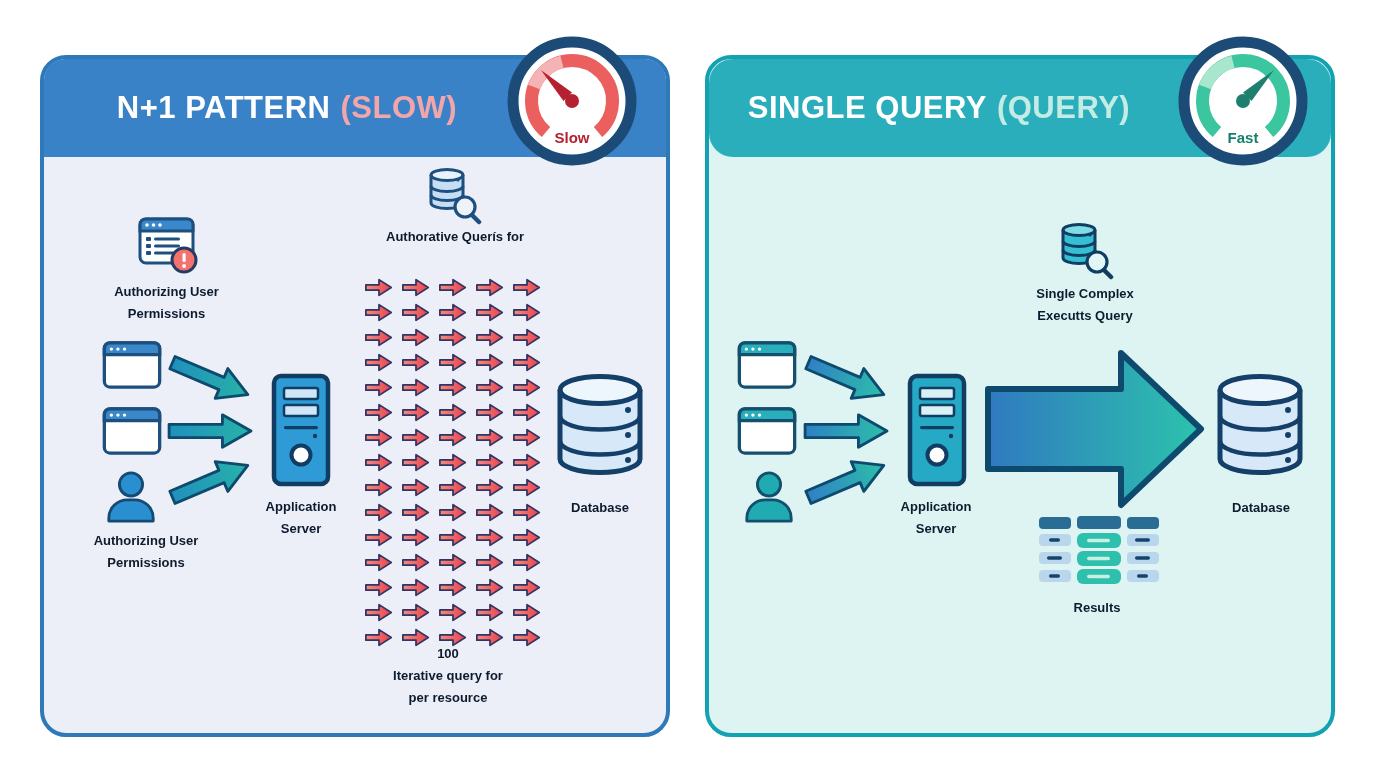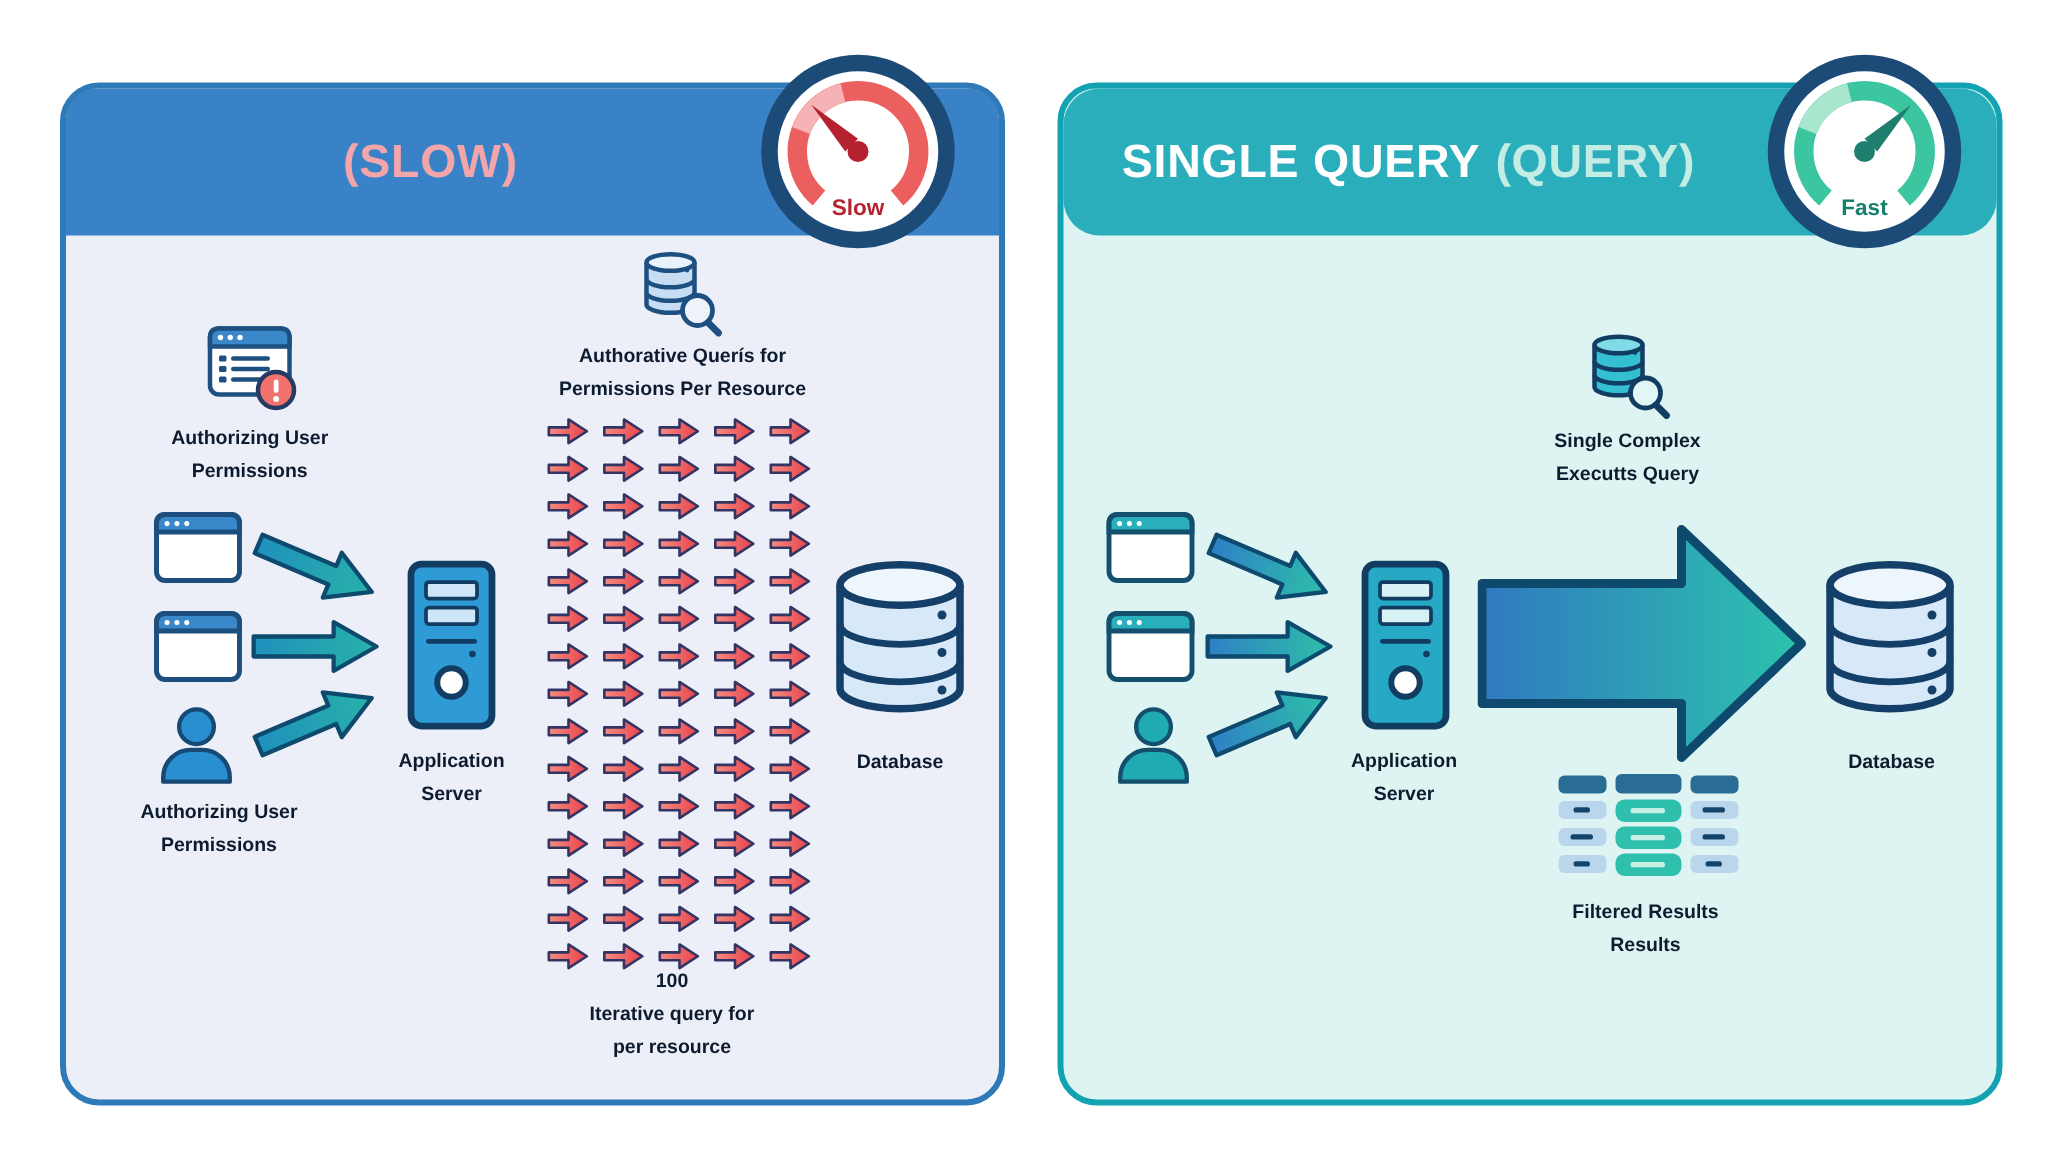--- a/index.html
+++ b/index.html
@@ -53,20 +53,21 @@
         <stop offset="1" stop-color="#2cc3ad"></stop>
     </linearGradient>
   </defs>
 </svg>
 
 <div class="canvas">
 
   <section class="panel left">
     <header class="panel-header">
       <div class="panel-title">
+        <span>N+1 PATTERN</span>
         <span class="suffix-slow">(SLOW)</span>
       </div>
     </header>
 
     <svg class="abs" style="left:94px;top:158px;width:62px;height:58px;" viewBox="0 0 62 58">
       <rect x="2" y="2" width="53" height="44" rx="6" fill="#ffffff" stroke="#1d5080" stroke-width="3"></rect>
       <path d="M2 14 V8 Q2 2 8 2 H49 Q55 2 55 8 V14 Z" fill="#3a87c9" stroke="#1d5080" stroke-width="3"></path>
       <circle cx="9" cy="8" r="1.8" fill="#ffffff"></circle>
         <circle cx="15.5" cy="8" r="1.8" fill="#ffffff"></circle>
         <circle cx="22" cy="8" r="1.8" fill="#ffffff"></circle>
@@ -90,21 +91,20 @@
       <path d="M4 19 a16 5.5 0 0 0 32 0" fill="none" stroke="#1d5080" stroke-width="3"></path>
       <path d="M4 28 a16 5.5 0 0 0 32 0" fill="none" stroke="#1d5080" stroke-width="3"></path>
       <ellipse cx="20" cy="8" rx="16" ry="5.5" fill="#e8f2fb" stroke="#1d5080" stroke-width="3"></ellipse>
       <path d="M4 8 V36 a16 5.5 0 0 0 32 0 V8" fill="none" stroke="#1d5080" stroke-width="3"></path>
       <circle cx="31" cy="13" r="1.6" fill="#1d5080"></circle>
       <circle cx="38" cy="40" r="10" fill="#eef3fa" stroke="#1d5080" stroke-width="3.2"></circle>
       <line x1="45" y1="48" x2="52" y2="55" stroke="#1d5080" stroke-width="4.5" stroke-linecap="round"></line>
     </svg>
     <div class="lbl small" style="left:270px;top:167px;width:282px;">
       <div>Authorative Querís for</div>
-      <div>Permissions Per Resource</div>
     </div>
 
     <div class="arrow-grid" style="left:320px;top:218px;">
   <svg viewBox="0 0 34 24">
     <path d="M2 9 H17 V3 L31 12 L17 21 V15 H2 Z" fill="url(#gradRed)" stroke="#323464" stroke-width="2" stroke-linejoin="round"></path>
   </svg>
 
   <svg viewBox="0 0 34 24">
     <path d="M2 9 H17 V3 L31 12 L17 21 V15 H2 Z" fill="url(#gradRed)" stroke="#323464" stroke-width="2" stroke-linejoin="round"></path>
   </svg>
@@ -567,21 +567,20 @@
       <rect x="40" y="54" width="44" height="15" rx="6" fill="#2fc0ad"></rect>
         <rect x="50" y="59.7" width="23" height="3.5" rx="1.7" fill="#c6f0e4"></rect>
       <rect x="90" y="37" width="32" height="12" rx="4" fill="#b9d6ed"></rect>
         <rect x="98" y="41.2" width="15" height="3.5" rx="1.7" fill="#15446b"></rect>
       <rect x="90" y="19" width="32" height="12" rx="4" fill="#b9d6ed"></rect>
         <rect x="98" y="23.2" width="15" height="3.5" rx="1.7" fill="#15446b"></rect>
       <rect x="90" y="55" width="32" height="12" rx="4" fill="#b9d6ed"></rect>
         <rect x="100" y="59.2" width="11" height="3.5" rx="1.7" fill="#15446b"></rect>
     </svg>
     <div class="lbl" style="left:278px;top:538px;width:220px;">
-      <div>Filtered Results</div>
       <div>Results</div>
     </div>
   </section>
 
   <svg class="gauge left" viewBox="-66 -66 132 132">
     <circle cx="0" cy="0" r="59" fill="#ffffff" stroke="#1d4b78" stroke-width="11"></circle>
     <path d="M-26 31 A40.5 40.5 0 1 1 26 31" fill="none" stroke="#ec5f5f" stroke-width="13"></path>
     <path d="M-38 -14 A40.5 40.5 0 0 1 -10 -39" fill="none" stroke="#f6b3b6" stroke-width="13"></path>
     <g transform="rotate(-135)">
       <polygon points="6,-6 44,0 6,6" fill="#b6212f"></polygon>

